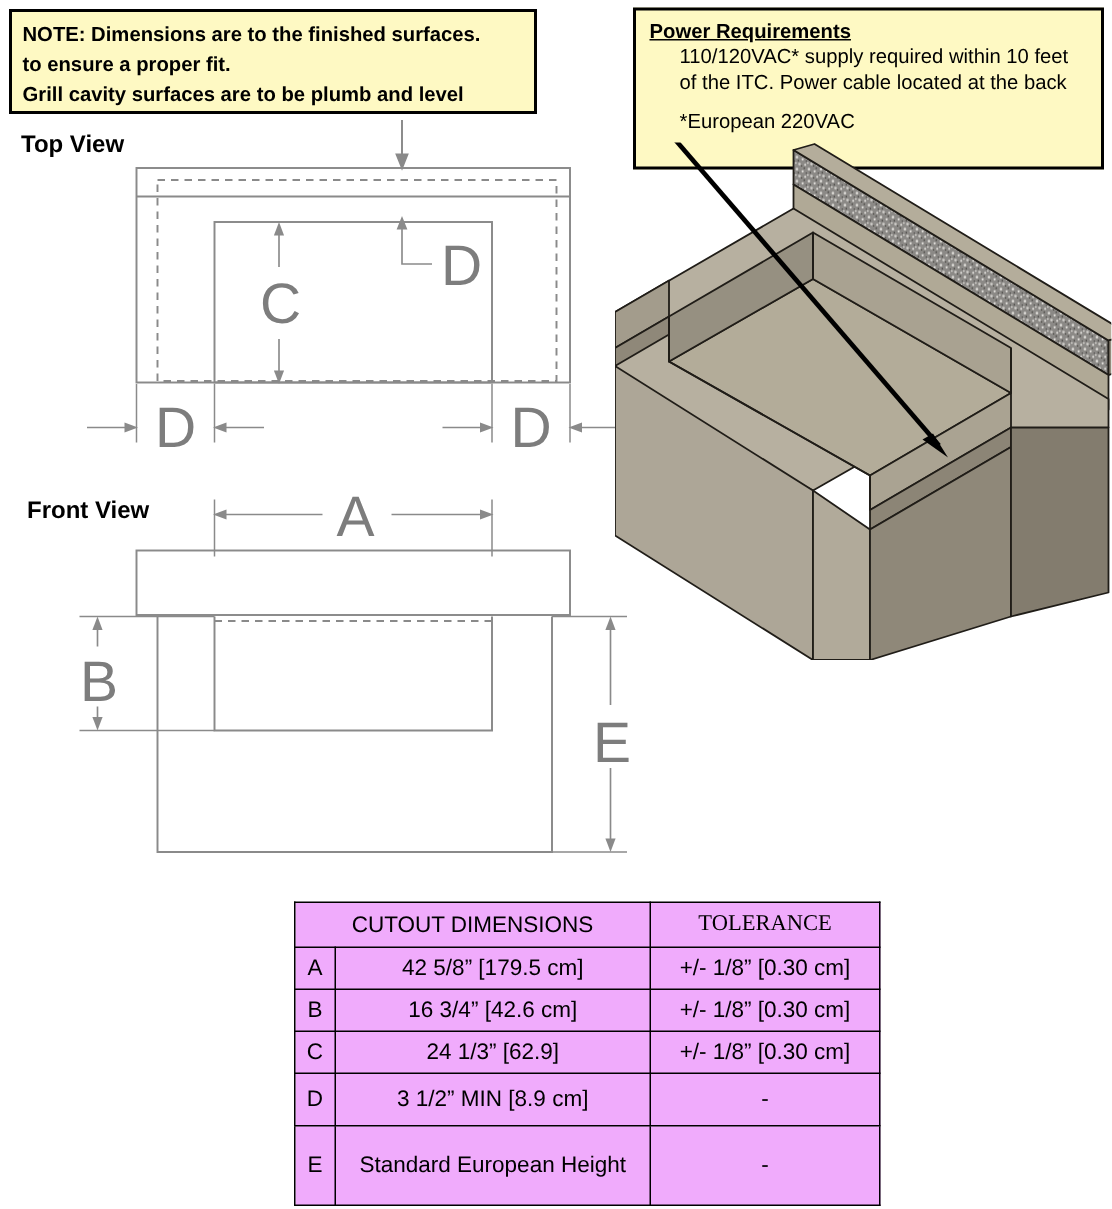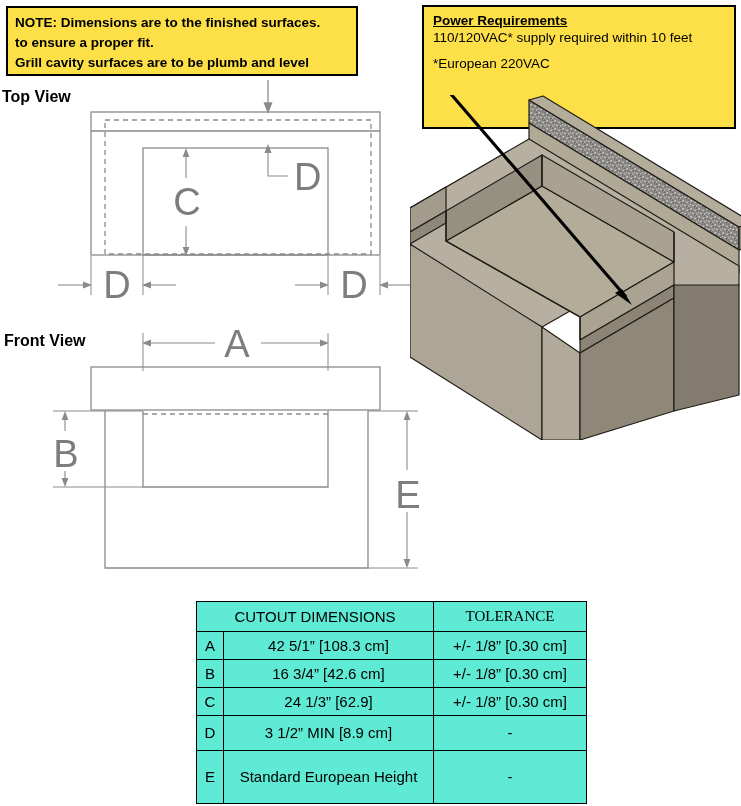--- a/index.html
+++ b/index.html
@@ -12,68 +12,69 @@
     height: 806px;
     position: relative;
     font-family: "Liberation Sans", sans-serif;
     overflow: hidden;
   }
 
   
   .note-box {
     position: absolute;
     border: 2px solid #000;
-    background: #fde047;
+    background: #fef9c3;
     box-sizing: border-box;
   }
   #note-dimensions {
     left: 6px;
     top: 6px;
     width: 352px;
     height: 70px;
     padding: 5px 7px 4px 7px;
   }
   #note-dimensions .line {
     font-size: 13.5px;
     font-weight: bold;
     color: #000;
     line-height: 20px;
     white-space: nowrap;
   }
   #note-power {
     left: 422px;
     top: 5px;
     width: 314px;
-    height: 124px;
+    height: 108px;
     padding: 5px 7px 4px 9px;
   }
   #note-power .pr-title {
     font-size: 13.5px;
     font-weight: bold;
     text-decoration: underline;
     line-height: 17px;
     color: #000;
   }
   #note-power .pr-line {
     font-size: 13.5px;
     line-height: 17px;
     color: #000;
     white-space: nowrap;
+    margin-left: 20px;
   }
   #note-power .pr-gap { height: 9px; }
 
   
   .view-title {
     position: absolute;
     font-size: 16px;
     font-weight: bold;
     color: #000;
   }
-  #top-view-title { left: 2px; top: 88px; }
-  #front-view-title { left: 4px; top: 332px; }
+  #top-view-title { left: 14px; top: 88px; }
+  #front-view-title { left: 18px; top: 332px; }
 
   
   .drawing {
     position: absolute;
   }
   #top-view-drawing { left: 0px; top: 80px; }
   #front-view-drawing { left: 0px; top: 325px; }
   #iso-drawing { left: 410px; top: 95px; }
 
   
@@ -85,41 +86,42 @@
     border-collapse: collapse;
     table-layout: fixed;
   }
   #cutout-table td, #cutout-table th {
     border: 1.5px solid #000;
     font-size: 15px;
     font-weight: normal;
     color: #000;
     text-align: center;
     padding: 0;
-    background: #5eead4;
+    background: #f0abfc;
   }
   #cutout-table .col-letter { width: 27px; }
   #cutout-table .col-dim    { width: 210px; }
   #cutout-table .col-tol    { width: 153px; font-family: Liberation Serif, serif; }
   #cutout-table .hdr-cell { height: 29px; }
   #cutout-table .body-cell { height: 27px; }
   #cutout-table .tall-cell { height: 52px; line-height: 22px; }
 </style>
 </head>
 <body>
 
 <div class="note-box" id="note-dimensions">
   <div class="line">NOTE: Dimensions are to the finished surfaces.</div>
   <div class="line">to ensure a proper fit.</div>
   <div class="line">Grill cavity surfaces are to be plumb and level</div>
 </div>
 
 <div class="note-box" id="note-power">
   <div class="pr-title">Power Requirements</div>
   <div class="pr-line">110/120VAC* supply required within 10 feet</div>
+  <div class="pr-line">of the ITC. Power cable located at the back</div>
   <div class="pr-gap"></div>
   <div class="pr-line">*European 220VAC</div>
 </div>
 
 <div class="view-title" id="top-view-title">Top View</div>
 
 <svg class="drawing" id="top-view-drawing" width="420" height="235" viewBox="0 0 420 235">
   <g stroke="#8a8a8a" stroke-width="1.3" fill="none">
 
     <rect x="91" y="32" width="289" height="143"></rect>
@@ -286,21 +288,21 @@
   </colgroup>
   <thead>
     <tr>
       <th class="hdr-cell col-letter" colspan="2">CUTOUT DIMENSIONS</th>
       <th class="hdr-cell col-tol">TOLERANCE</th>
     </tr>
   </thead>
   <tbody>
     <tr>
       <td class="body-cell">A</td>
-      <td class="body-cell">42 5/1” [108.3 cm]</td>
+      <td class="body-cell">42 5/8” [179.5 cm]</td>
       <td class="body-cell">+/- 1/8” [0.30 cm]</td>
     </tr>
     <tr>
       <td class="body-cell">B</td>
       <td class="body-cell">16 3/4” [42.6 cm]</td>
       <td class="body-cell">+/- 1/8” [0.30 cm]</td>
     </tr>
     <tr>
       <td class="body-cell">C</td>
       <td class="body-cell">24 1/3” [62.9]</td>

